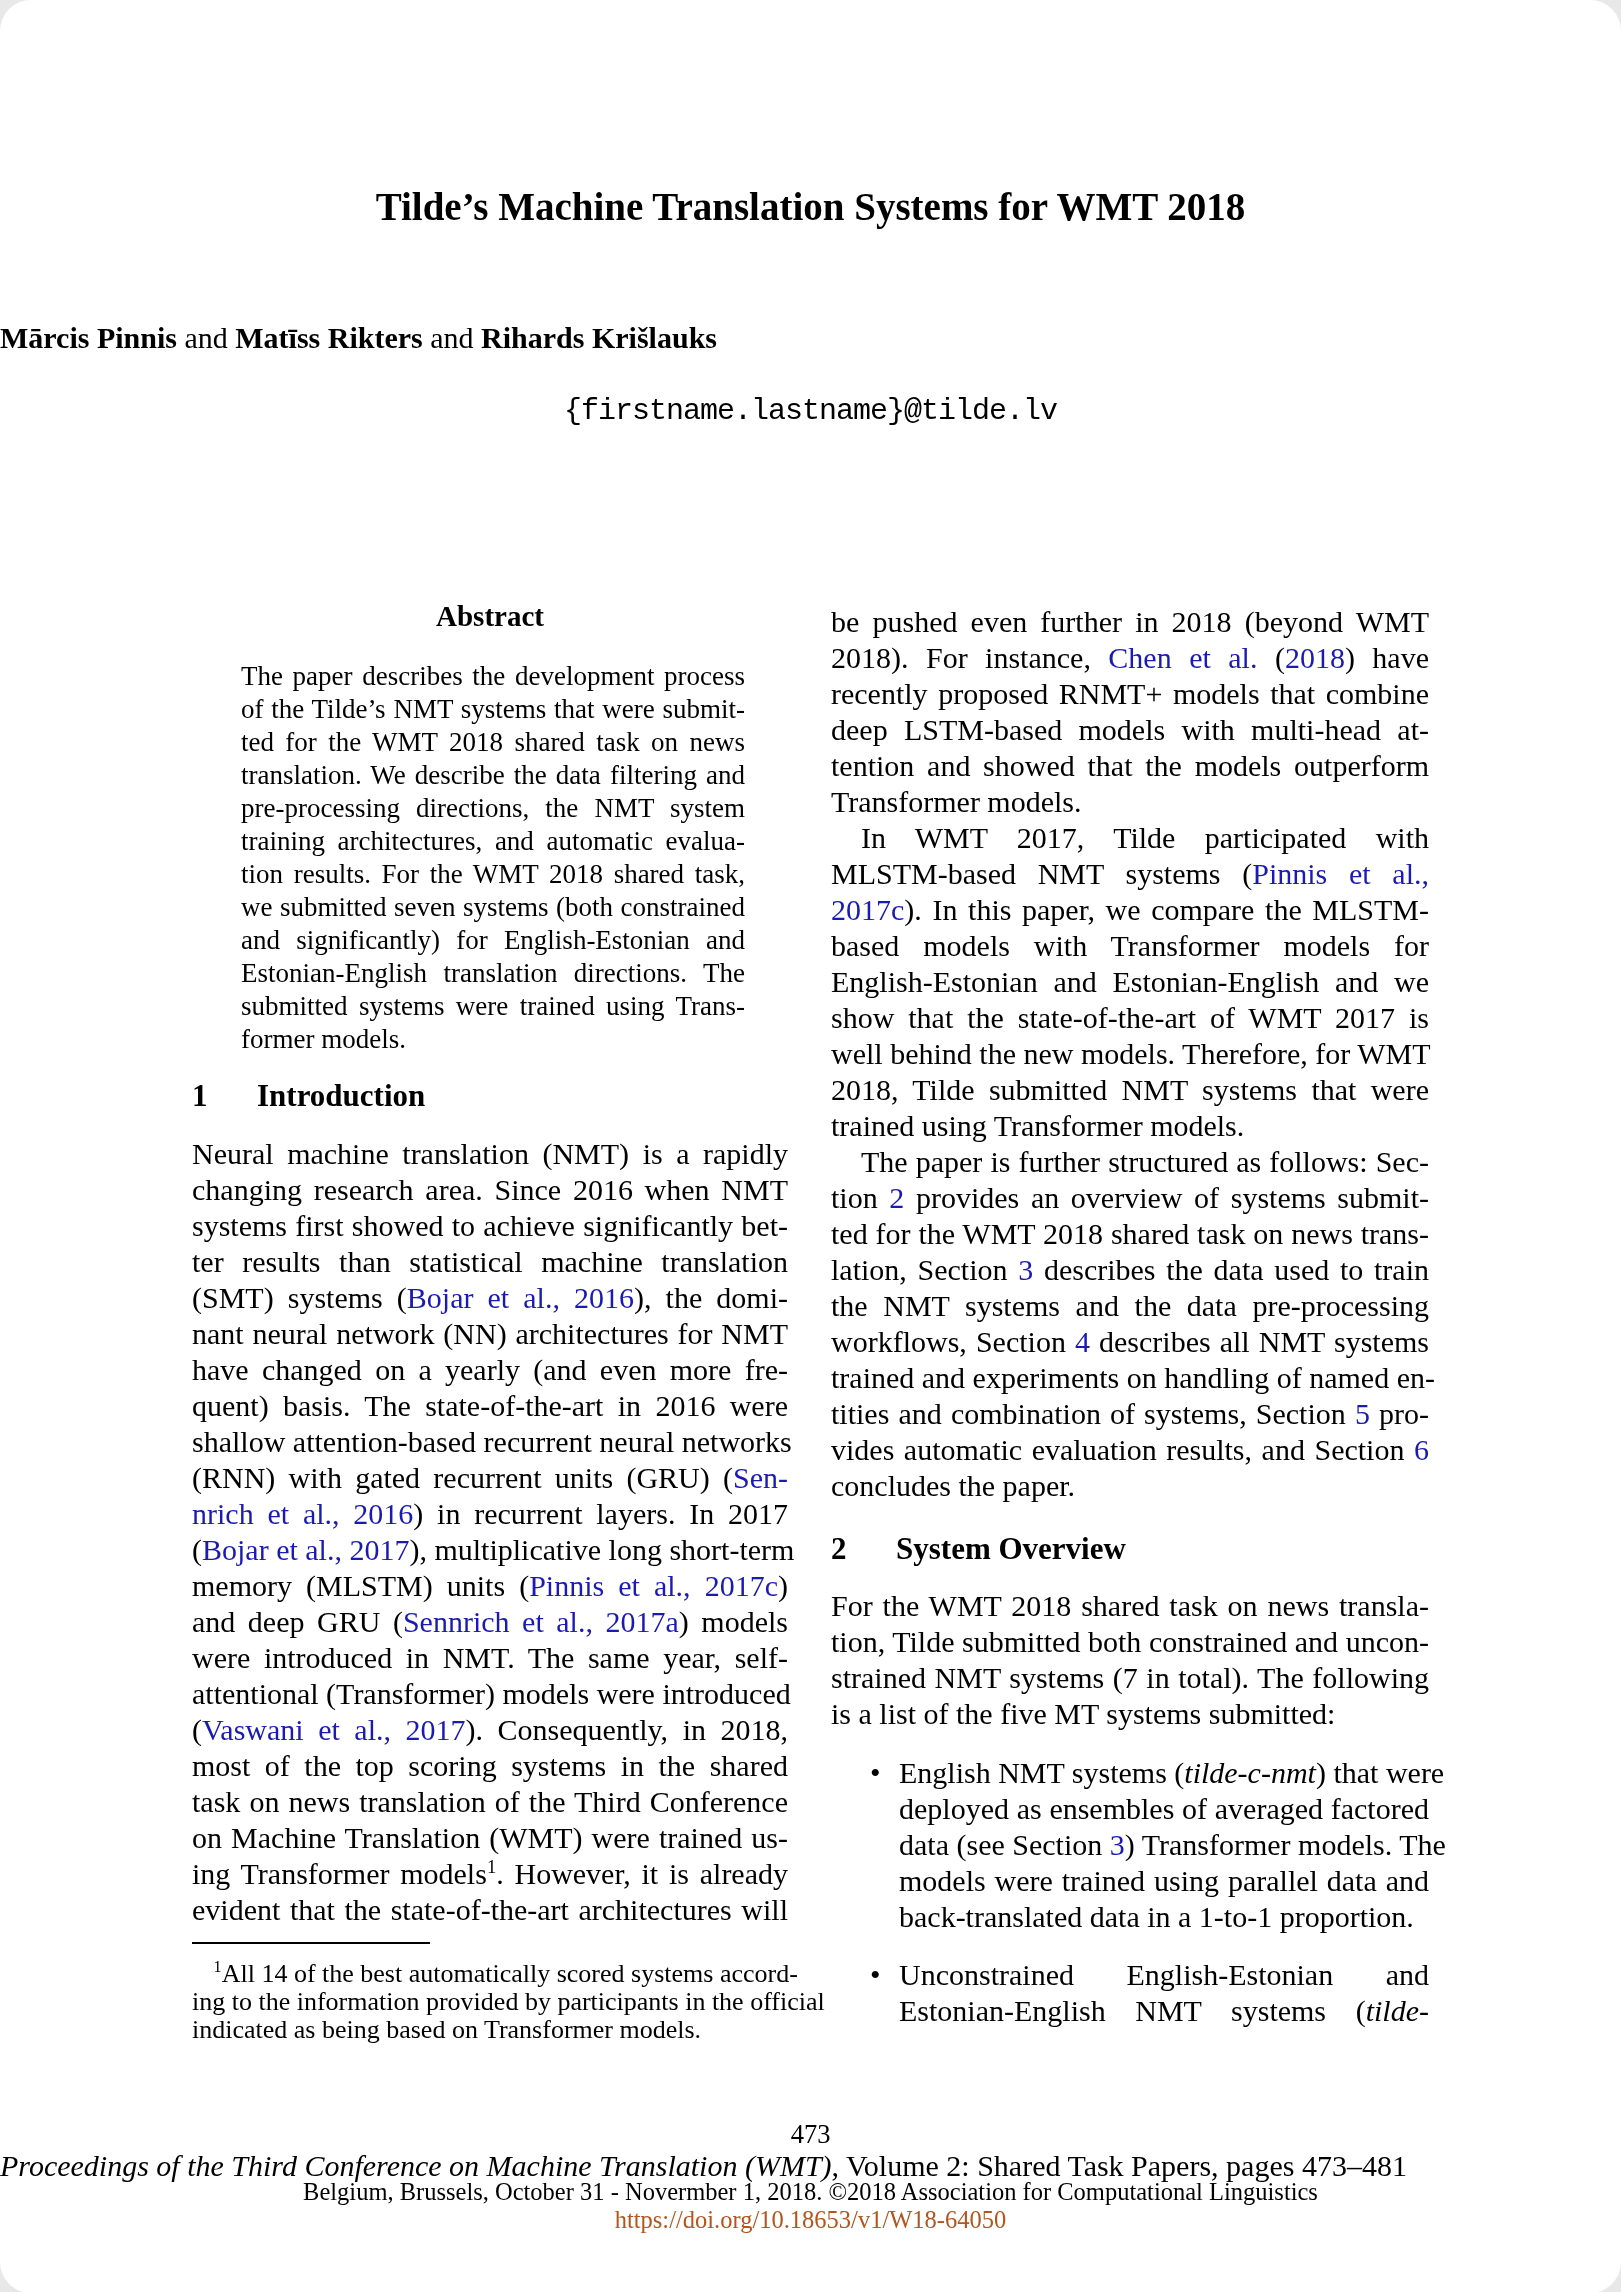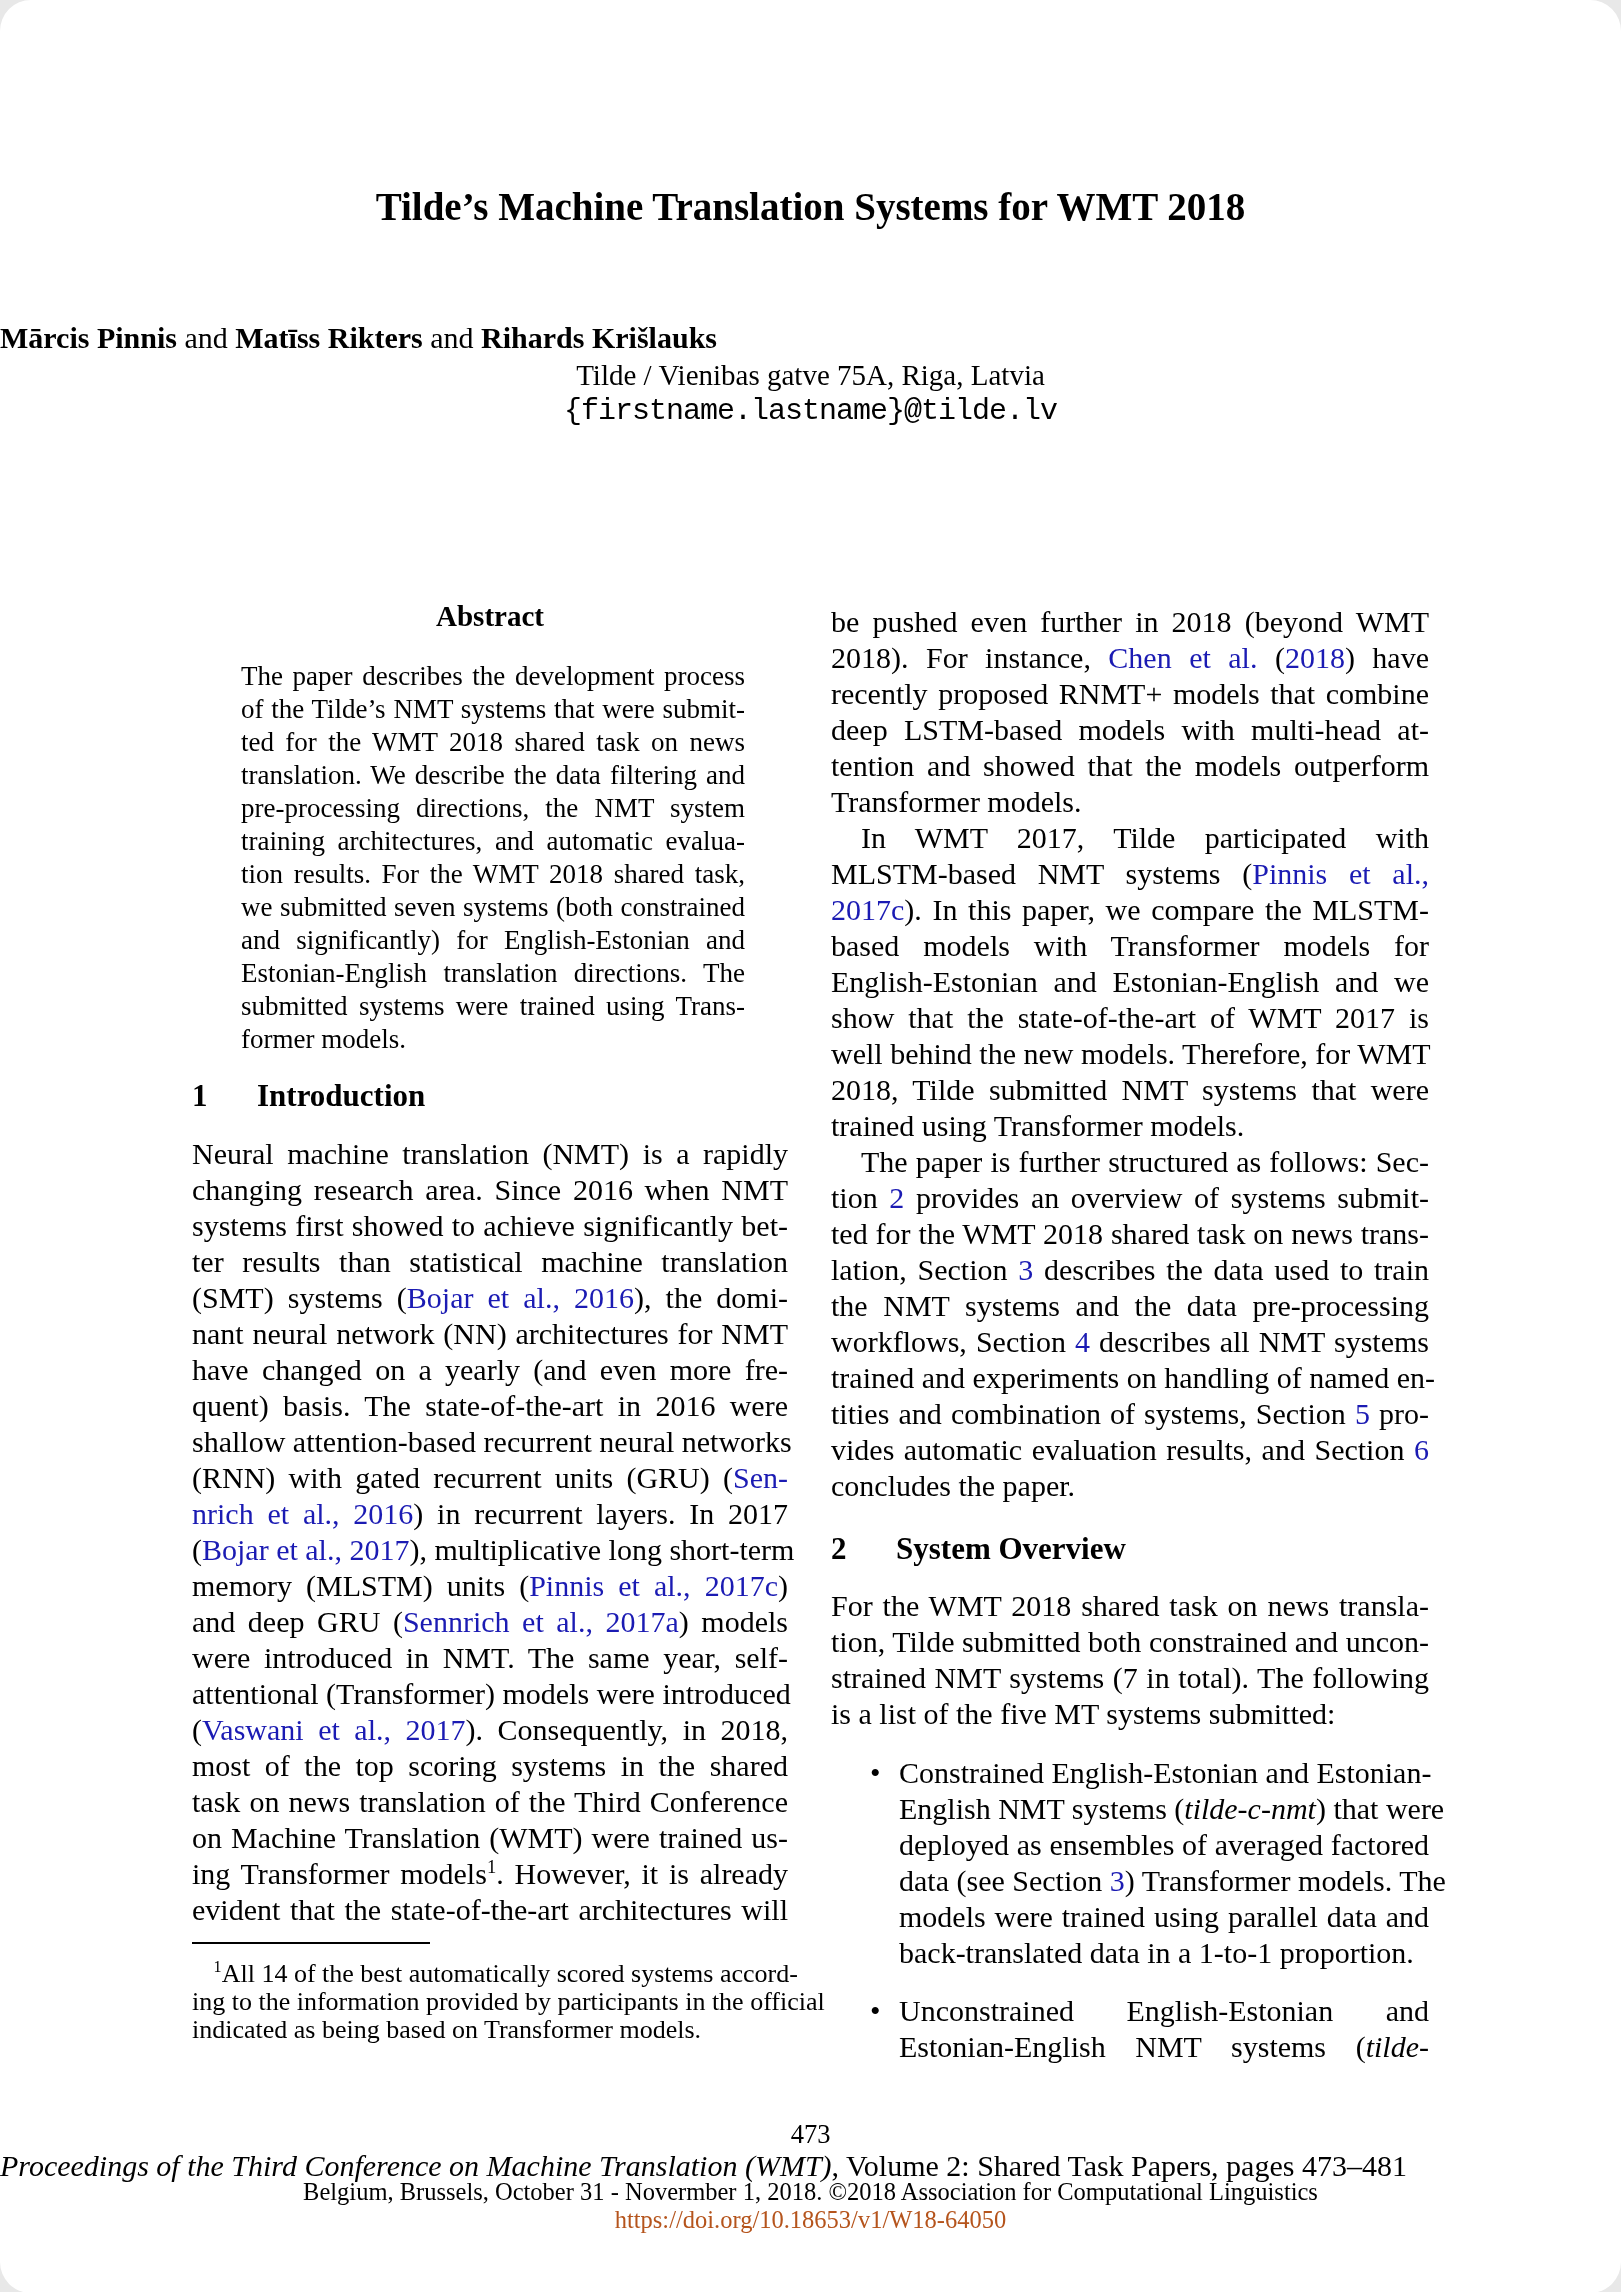--- a/index.html
+++ b/index.html
@@ -63,21 +63,20 @@
 </style>
 </head>
 <body>
 
 <div class="page">
 
   <div class="centered title">Tilde’s Machine Translation Systems for WMT 2018</div>
   <div class="centered authors">
       <div class="ln last"><span class="run-b">Mārcis Pinnis</span> and <span class="run-b">Matīss Rikters</span> and <span class="run-b">Rihards Krišlauks</span></div>
     </div>
-  <div class="centered affiliation">Tilde / Vienibas gatve 75A, Riga, Latvia</div>
   <div class="centered email">{firstname.lastname}@tilde.lv</div>
 
   <div class="col left-col">
     <div class="abs-heading">Abstract</div>
     <div class="abstract-body">
         <div class="ln">The paper describes the development process</div>
         <div class="ln">of the Tilde’s NMT systems that were submit-</div>
         <div class="ln">ted for the WMT 2018 shared task on news</div>
         <div class="ln">translation. We describe the data filtering and</div>
         <div class="ln">pre-processing directions, the NMT system</div>
@@ -165,21 +164,20 @@
     <div>
         <div class="ln">For the WMT 2018 shared task on news transla-</div>
         <div class="ln">tion, Tilde submitted both constrained and uncon-</div>
         <div class="ln">strained NMT systems (7 in total). The following</div>
         <div class="ln last">is a list of the five MT systems submitted:</div>
       </div>
 
     <div class="bullet">
       <span class="bullet-marker">•</span>
       <div class="bullet-lines">
-          <div class="ln">Constrained English-Estonian and Estonian-</div>
           <div class="ln">English NMT systems (<span class="run-i">tilde-c-nmt</span>) that were</div>
           <div class="ln">deployed as ensembles of averaged factored</div>
           <div class="ln">data (see Section <span class="run-cite">3</span>) Transformer models. The</div>
           <div class="ln">models were trained using parallel data and</div>
           <div class="ln last">back-translated data in a 1-to-1 proportion.</div>
         </div>
     </div>
     <div class="bullet">
       <span class="bullet-marker">•</span>
       <div class="bullet-lines">

